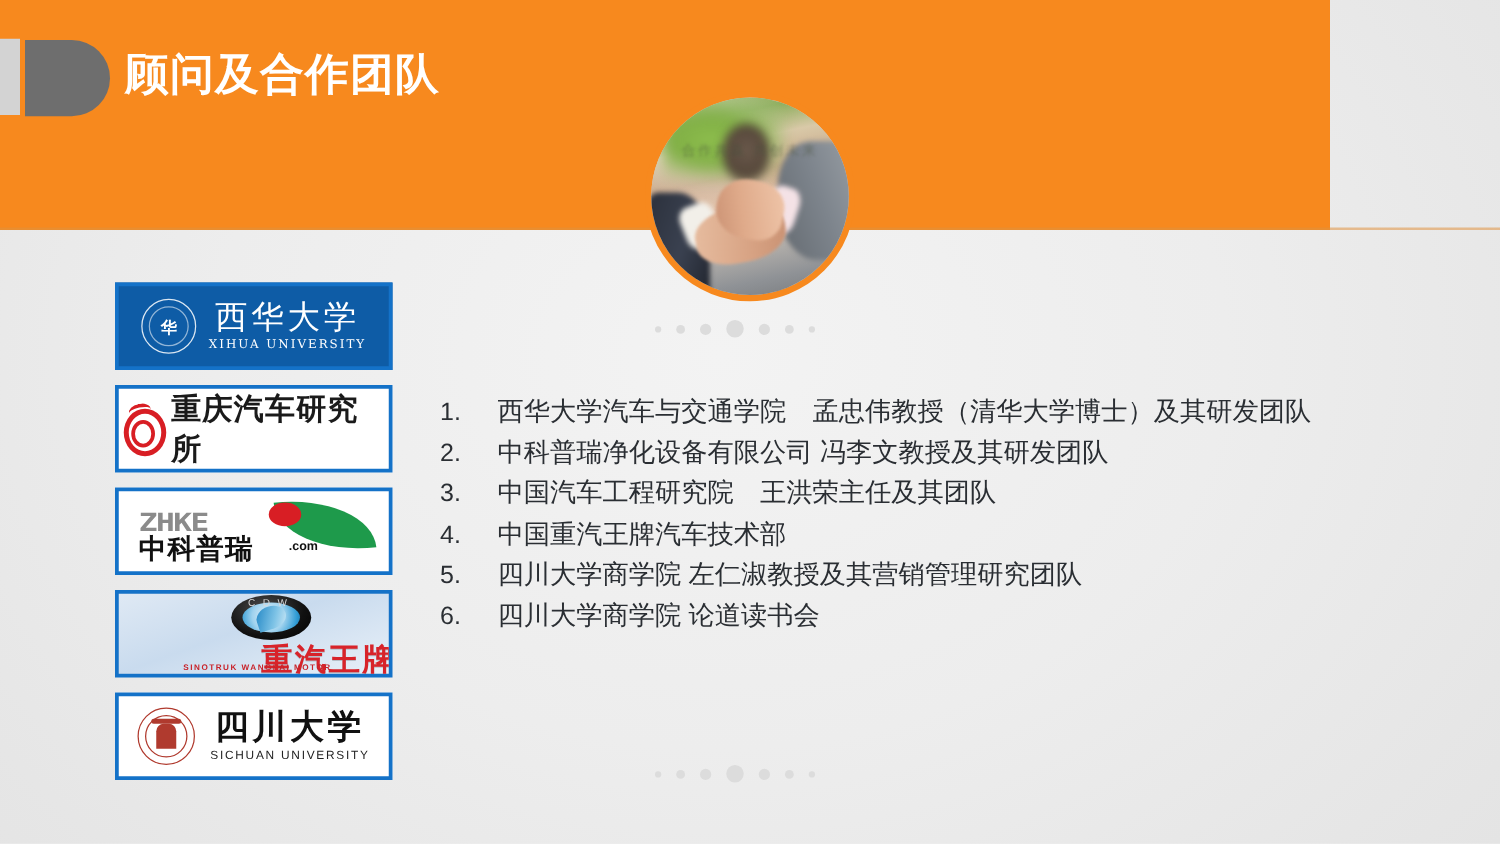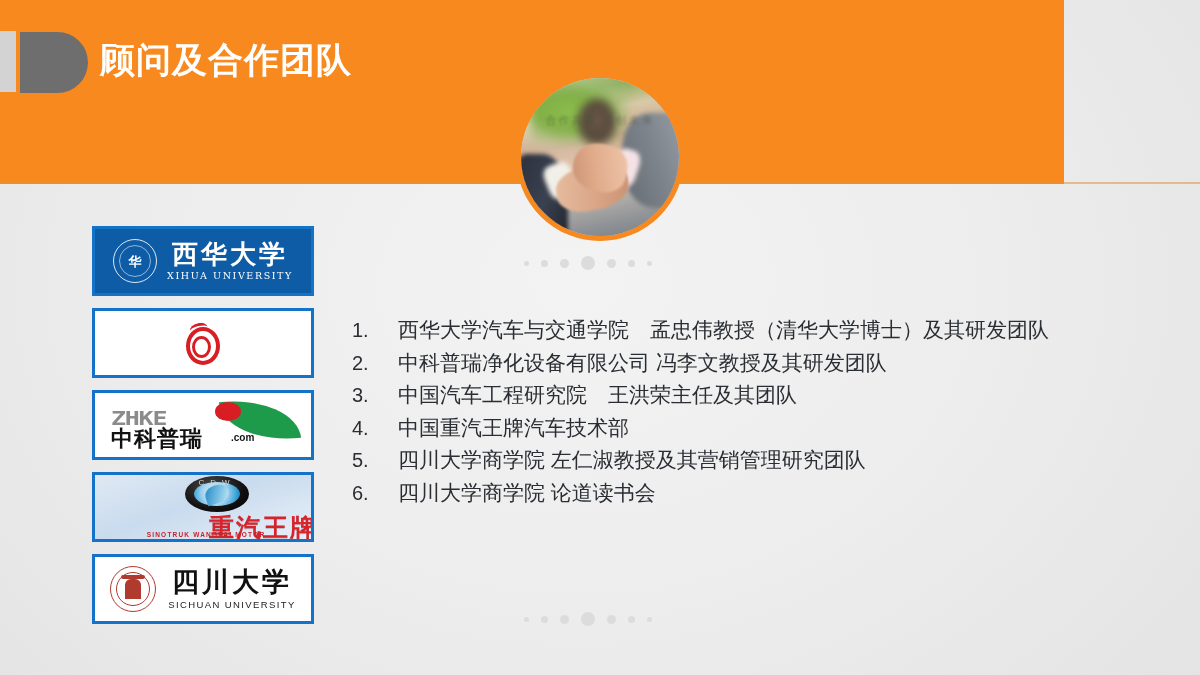--- a/index.html
+++ b/index.html
@@ -137,21 +137,21 @@
     border:1.4px solid rgba(255,255,255,.85);
     position:relative;margin-right:10px;flex:0 0 auto;
     display:flex;align-items:center;justify-content:center;
   }
   .xh-seal:after{
     content:"";position:absolute;left:5px;top:5px;right:5px;bottom:5px;
     border-radius:50%;border:1px solid rgba(255,255,255,.55);
   }
   .xh-seal span{font-size:13px;color:#fff;font-weight:bold;z-index:2;line-height:1;}
   .xh-txt{display:flex;flex-direction:column;align-items:center;}
-  .xh-cn{font-size:26px;color:#fff;font-weight:bold;letter-spacing:3px;
+  .xh-cn{font-size:26px;color:#fff;font-weight:normal;letter-spacing:3px;
     font-family:"DejaVu Serif","Liberation Serif",serif;line-height:1.05;}
   .xh-en{font-size:9.5px;color:#fff;letter-spacing:1.6px;margin-top:1px;
     font-family:"DejaVu Serif","Liberation Serif",serif;}
 
   
   .cq-mark{
     position:relative;width:34px;height:40px;margin-right:8px;flex:0 0 auto;
   }
   .cq-mark .ring{
     position:absolute;left:4px;top:4px;width:26px;height:30px;
@@ -327,20 +327,21 @@
       </div>
     </div>
 
     <div class="logo-box">
       <div class="logo-inner">
         <div class="cq-mark">
           <div class="ring"></div>
           <div class="ring2"></div>
           <div class="flick"></div>
         </div>
+        <div class="cq-txt">重庆汽车研究所</div>
       </div>
     </div>
 
     <div class="logo-box">
       <div class="logo-inner">
         <div class="zk-wrap">
           <div class="zk-leaf"></div>
           <div class="zk-dot"></div>
           <div class="zk-en">ZHKE</div>
           <div class="zk-cn">中科普瑞</div>

